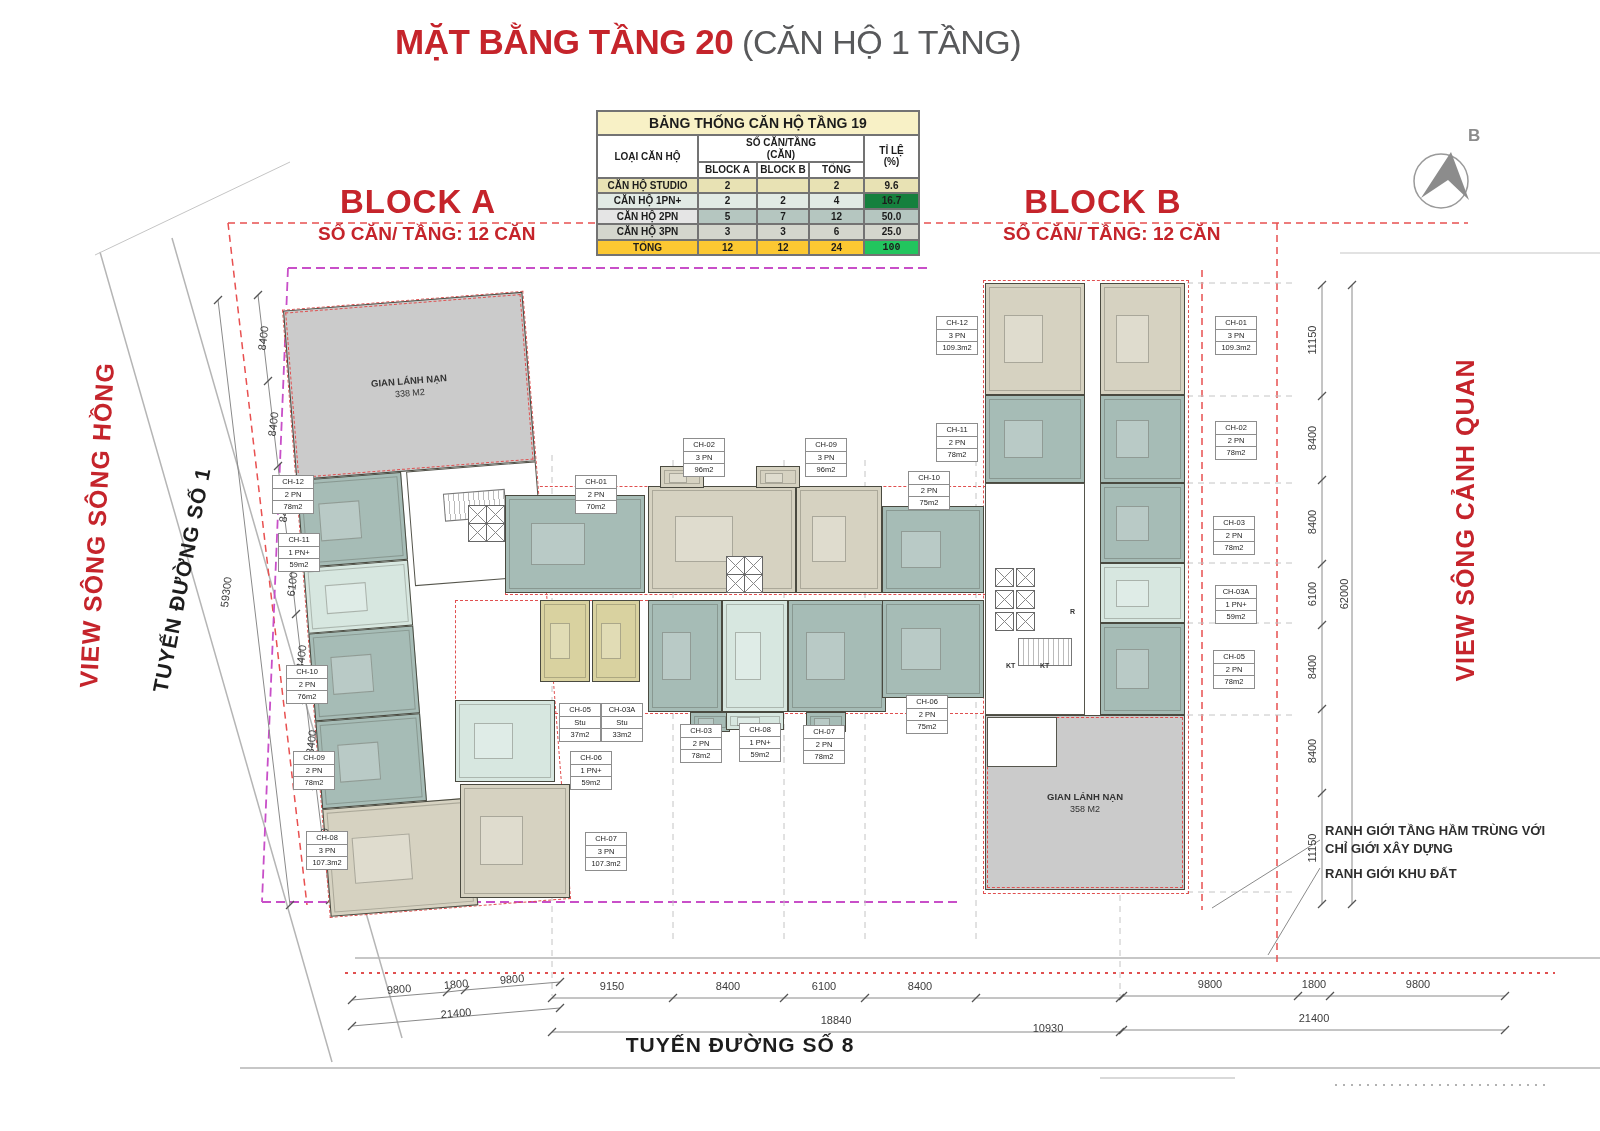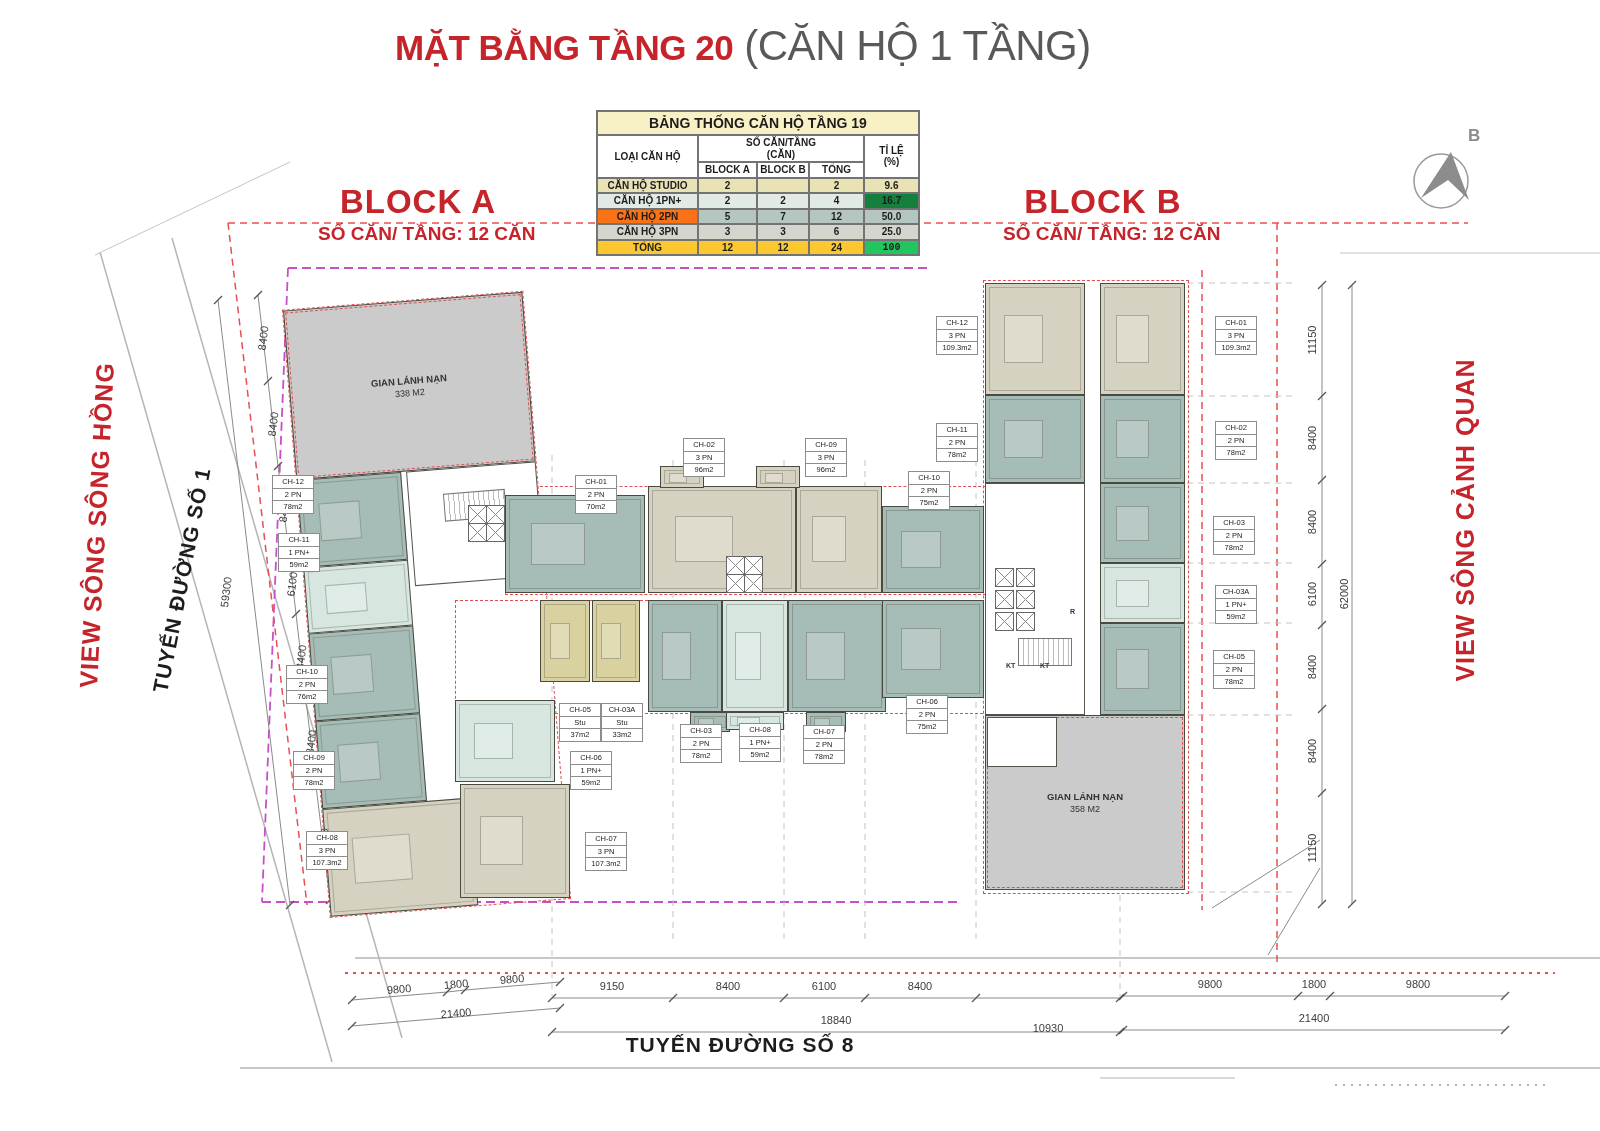--- a/index.html
+++ b/index.html
@@ -2,21 +2,21 @@
 <html><head>
 <meta charset="utf-8">
 <style>
   html,body{margin:0;padding:0;background:#fff;}
   .canvas{position:relative;width:1600px;height:1131px;background:#fff;overflow:hidden;
           font-family:"Liberation Sans",sans-serif;color:#222;}
   svg{position:absolute;left:0;top:0;z-index:0;}
   
   .page-title{position:absolute;left:395px;top:22px;width:600px;text-align:center;z-index:6;white-space:nowrap;}
   .page-title .main{font-size:35px;font-weight:800;color:#c5242b;letter-spacing:-.5px;}
-  .page-title .suffix{font-size:42px;font-weight:400;color:#58595b;letter-spacing:-.5px;}
+  .page-title .suffix{font-size:34px;font-weight:400;color:#58595b;letter-spacing:-.5px;}
   .page-subtitle{position:absolute;left:371px;top:61px;width:600px;text-align:center;
                  font-size:15px;font-weight:700;color:#58595b;z-index:6;}
   .block-label{position:absolute;text-align:center;z-index:6;white-space:nowrap;}
   .block-label .bname{font-size:33px;font-weight:800;color:#c5242b;letter-spacing:1px;}
   .block-label .bsub{font-size:19px;font-weight:700;color:#c5242b;margin-top:2px;}
   
   .vtext{position:absolute;white-space:nowrap;z-index:6;transform:translate(-50%,-50%);}
   .view-red{font-size:25px;font-weight:700;color:#c5242b;letter-spacing:1px;}
   .road-black{font-size:21px;font-weight:700;color:#1d1d1d;letter-spacing:1px;}
   
@@ -220,21 +220,21 @@
           <td style="background: rgb(232, 226, 180);">9.6</td>
         </tr>
         <tr>
           <td style="background: rgb(225, 234, 228);">CĂN HỘ 1PN+</td>
           <td style="background: rgb(225, 234, 228);">2</td>
           <td style="background: rgb(225, 234, 228);">2</td>
           <td style="background: rgb(225, 234, 228);">4</td>
           <td style="background: #15803d;">16.7</td>
         </tr>
         <tr>
-          <td style="background: #f97316;">CĂN HỘ 2PN</td>
+          <td style="background: #e5e5e5;">CĂN HỘ 2PN</td>
           <td style="background: rgb(181, 198, 192);">5</td>
           <td style="background: rgb(181, 198, 192);">7</td>
           <td style="background: rgb(181, 198, 192);">12</td>
           <td style="background: rgb(181, 198, 192);">50.0</td>
         </tr>
         <tr>
           <td style="background: rgb(212, 214, 205);">CĂN HỘ 3PN</td>
           <td style="background: rgb(212, 214, 205);">3</td>
           <td style="background: rgb(212, 214, 205);">3</td>
           <td style="background: rgb(212, 214, 205);">6</td>
@@ -243,20 +243,24 @@
         <tr>
           <td style="background: rgb(252, 200, 50);">TỔNG</td>
           <td style="background: rgb(252, 200, 50);">12</td>
           <td style="background: rgb(252, 200, 50);">12</td>
           <td style="background: rgb(252, 200, 50);">24</td>
           <td style="background: #22c55e; font-family: Liberation Mono, monospace;">100</td>
         </tr>
       </tbody>
   </table>
 
+  <div class="notes">
+    <div><span>RANH GIỚI TẦNG HẦM TRÙNG VỚI</span><br><span>CHỈ GIỚI XÂY DỰNG</span></div>
+    <div class="n2">RANH GIỚI KHU ĐẤT</div>
+  </div>
 
   <div class="compass-b">B</div>
 
 <div class="ulabel" style="left: 272px; top: 475px;">
       <div class="r">CH-12</div>
       <div class="r">2 PN</div>
       <div class="r">78m2</div>
     </div>
     <div class="ulabel" style="left: 278px; top: 533px;">
       <div class="r">CH-11</div>

